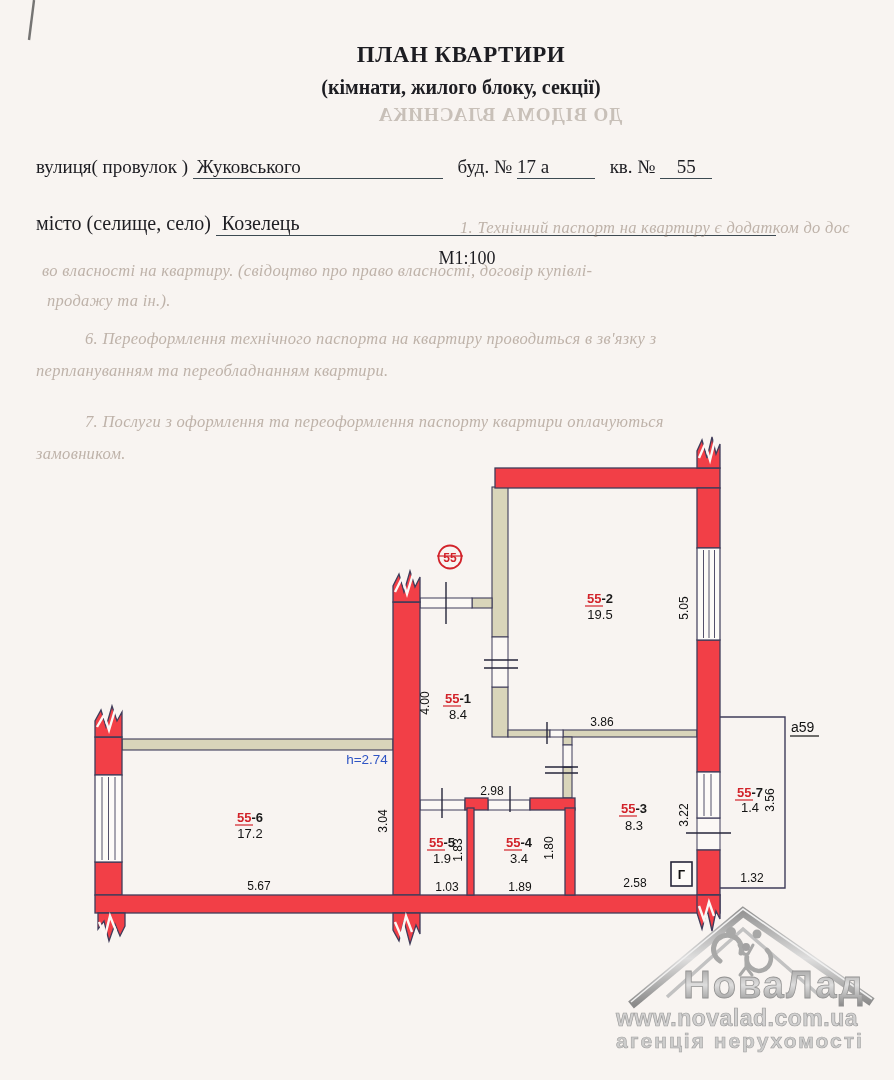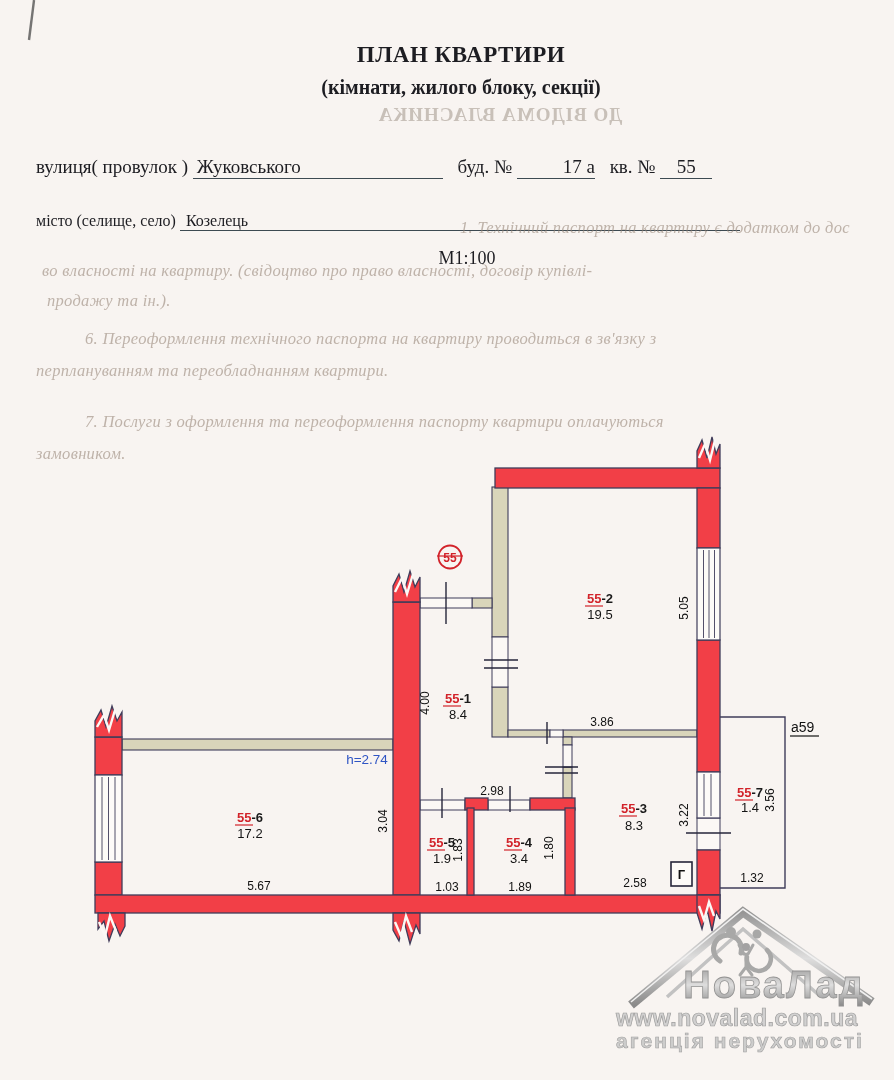--- a/index.html
+++ b/index.html
@@ -34,27 +34,27 @@
   .addr-row{
     position:absolute;left:36px;top:156px;width:840px;
     font-size:19px;white-space:nowrap;
   }
   .addr-row .uline{}
   .fill{
     display:inline-block;border-bottom:1.6px solid #3d4a52;
     vertical-align:baseline;
   }
   .fill.street{width:250px;padding-left:4px;}
-  .fill.bld{width:78px;text-align:right;}
+  .fill.bld{width:78px;text-align:left;}
   .fill.apt{width:52px;text-align:center;}
   .fill.city{width:560px;padding-left:6px;}
   .gap-s{display:inline-block;width:10px;}
   .city-row{
     position:absolute;left:36px;top:212px;width:840px;
-    font-size:16px;white-space:nowrap;
+    font-size:20px;white-space:nowrap;
   }
   .scale-row{
     position:absolute;top:248px;left:0;width:894px;
     text-align:center;font-size:18px;transform:translateX(20px);
   }
   
   .faint{
     position:absolute;white-space:nowrap;
     font-size:16.5px;color:rgba(148,131,118,.58);
     filter:blur(.4px);letter-spacing:.3px;font-style:italic;

